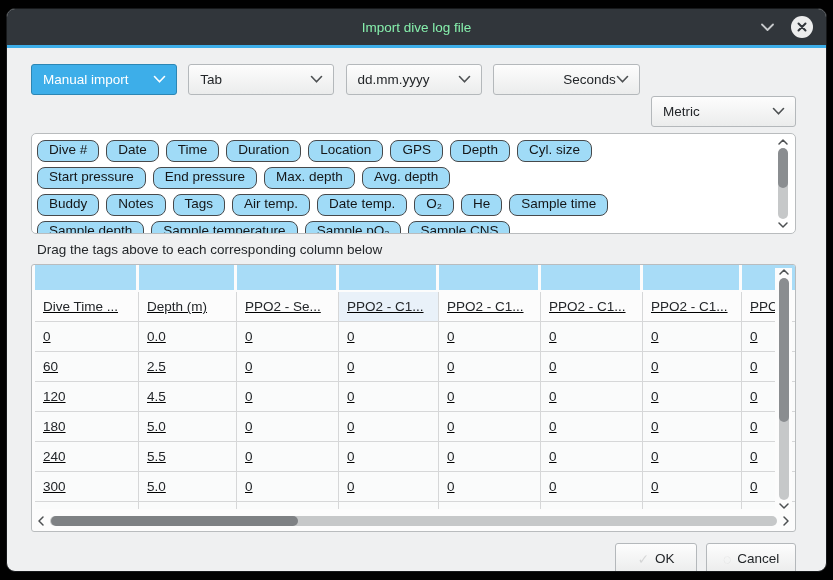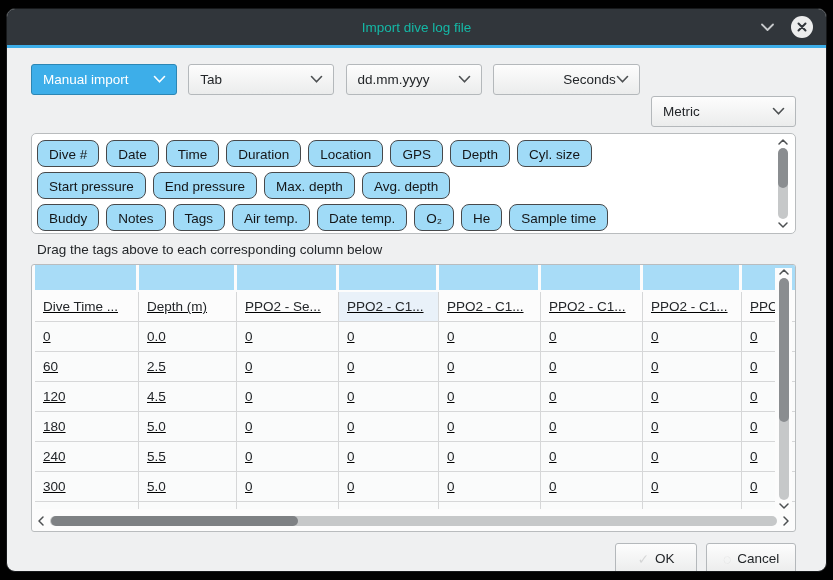--- a/index.html
+++ b/index.html
@@ -10,21 +10,21 @@
   .window {
     position:absolute; left:6px; top:8px; width:821px; height:564px;
     background:#eff0f1; border-radius:9px; overflow:hidden;
     border:1px solid #17191b; box-sizing:border-box;
   }
   
   .titlebar { height:36px; background:#31363b; position:relative; }
   .title {
     position:absolute; left:0; right:0; top:0; height:36px;
     display:flex; align-items:center; justify-content:center;
-    color:#14b8a6; font-size:13.5px;
+    color:#86efac; font-size:13.5px;
   }
   .tb-right {
     position:absolute; right:13px; top:0; height:36px;
     display:flex; align-items:center; gap:15px;
   }
   .shade-btn { width:18px; height:18px; display:flex; align-items:center; justify-content:center; cursor:pointer; }
   .close-btn {
     width:22px; height:22px; border-radius:50%; background:#eceded;
     display:flex; align-items:center; justify-content:center; cursor:pointer;
   }
@@ -41,21 +41,21 @@
   }
   .combo.selected { background:var(--accent,#3daee9); border-color:#2c86b4; color:#ffffff; }
   
   .tag-area {
     position:relative; height:101px; margin-top:6px; background:#ffffff;
     border:1px solid #b9bcbe; border-radius:5px; overflow:hidden;
     padding:6px 30px 0 5px; box-sizing:border-box;
   }
   .tag-row { display:flex; gap:7px; margin-bottom:5px; }
   .tag {
-    display:inline-block; padding:6px 11px 4px; background:var(--tag-fill,#a0dbf7);
+    display:inline-block; padding:1px 11px 4px; background:var(--tag-fill,#a0dbf7);
     border:1px solid #47494b; border-radius:8px; font-size:13.5px; color:#141618;
     white-space:nowrap; cursor:grab;
   }
   
   .vscroll {
     position:absolute; width:17px; display:flex; flex-direction:column; align-items:center;
   }
   .vscroll.in-tags { top:4px; right:4px; bottom:4px; }
   .vscroll.in-table { top:3px; right:3px; bottom:21px; background:#fcfcfc; }
   .vs-track { flex:1; width:10px; background:#c6c8c9; border-radius:5px; position:relative; margin:2px 0; overflow:hidden; }

